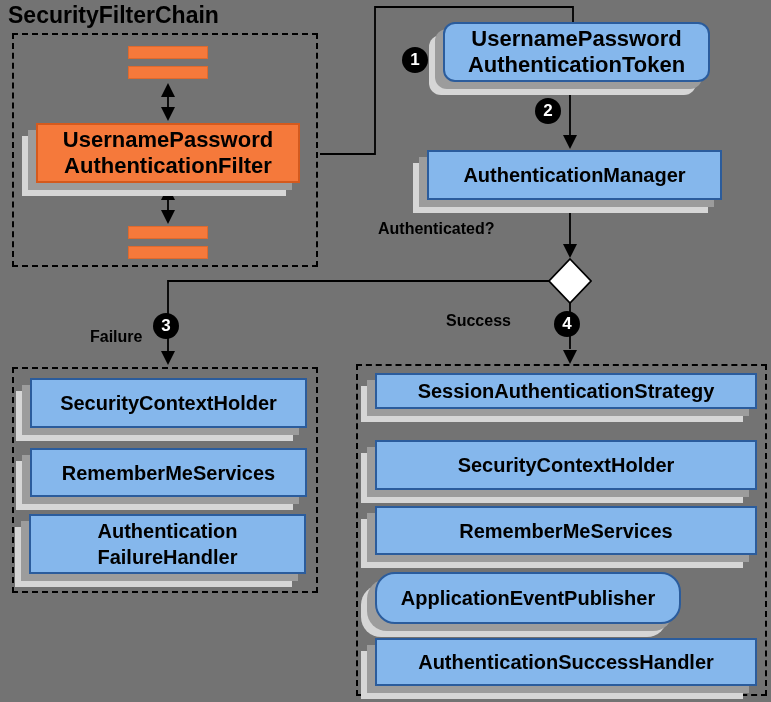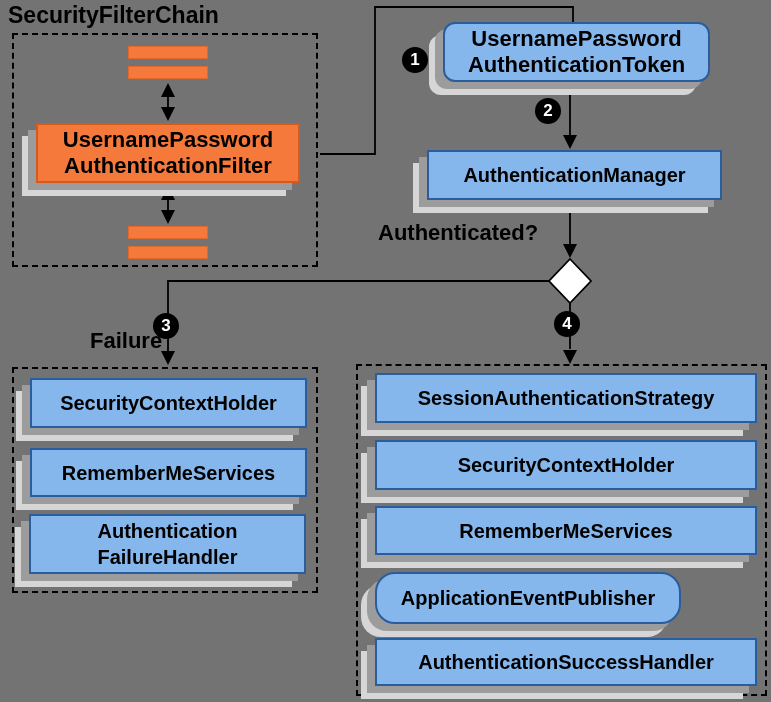--- a/index.html
+++ b/index.html
@@ -55,21 +55,21 @@
     background: #f5793b;
     border: 1px solid #de6a2e;
     box-sizing: border-box;
     z-index: 3;
   }
   .font-lg { font-size: 22px; }
   .font-md { font-size: 20px; }
   .label {
     position: absolute;
     font-weight: bold;
-    font-size: 22px;
+    font-size: 16px;
     z-index: 4;
     white-space: nowrap;
   }
   .title { font-size: 23px; }
   .badge {
     position: absolute;
     width: 26px;
     height: 26px;
     border-radius: 50%;
     background: #000;
@@ -127,27 +127,28 @@
 
   <div class="box blue font-md" style="left:427px; top:150px; width:295px; height:50px;">AuthenticationManager</div>
 
   <div class="badge" style="left:402px; top:47px;">1</div>
   <div class="badge" style="left:535px; top:98px;">2</div>
   <div class="badge" style="left:153px; top:313px;">3</div>
   <div class="badge" style="left:554px; top:311px;">4</div>
 
   <div class="label" style="left:378px; top:220px;">Authenticated?</div>
   <div class="label" style="left:58px; top:328px;margin-left:32px;">Failure</div>
+  <div class="label" style="left:446px; top:312px;">Success</div>
 
   <div class="container-dashed" style="left:12px; top:367px; width:306px; height:226px;"></div>
   <div class="box blue font-md" style="left:30px; top:378px; width:277px; height:50px;">SecurityContextHolder</div>
   <div class="box blue font-md" style="left:30px; top:448px; width:277px; height:49px;">RememberMeServices</div>
   <div class="box blue font-md" style="left:29px; top:514px; width:277px; height:60px;">Authentication
 FailureHandler</div>
 
   <div class="container-dashed" style="left:356px; top:364px; width:411px; height:332px;"></div>
-  <div class="box blue font-md" style="left:375px; top:373px; width:382px; height:50px;">SessionAuthenticationStrategy</div>
+  <div class="box blue font-md" style="left:375px; top:373px; width:382px; height:36px;">SessionAuthenticationStrategy</div>
   <div class="box blue font-md" style="left:375px; top:440px; width:382px; height:50px;">SecurityContextHolder</div>
   <div class="box blue font-md" style="left:375px; top:506px; width:382px; height:49px;">RememberMeServices</div>
   <div class="box blue font-md" style="left:375px; top:572px; width:306px; height:52px;border-radius:20px;">ApplicationEventPublisher</div>
   <div class="box blue font-md" style="left:375px; top:638px; width:382px; height:48px;">AuthenticationSuccessHandler</div>
 
 </div>
 
 </body></html>

